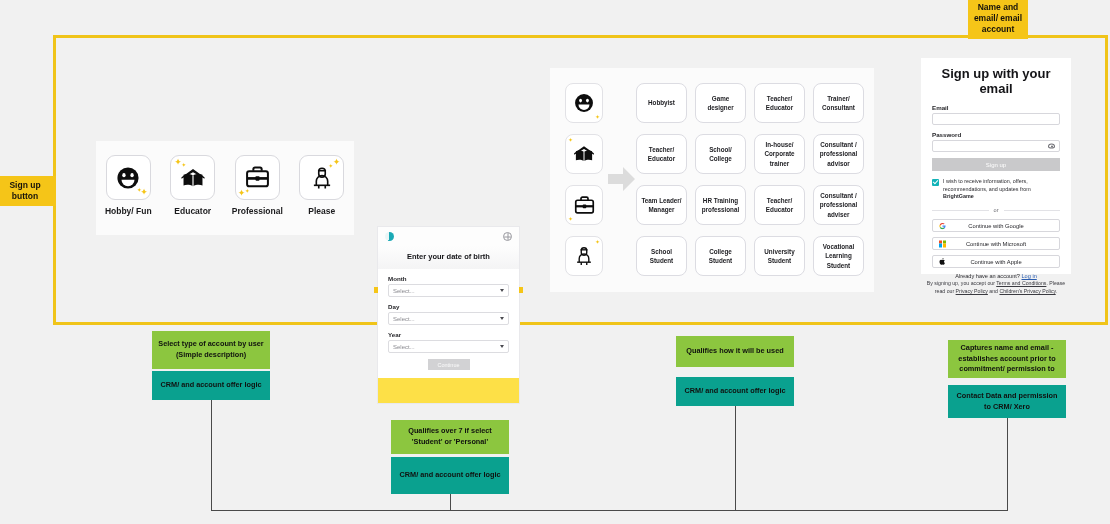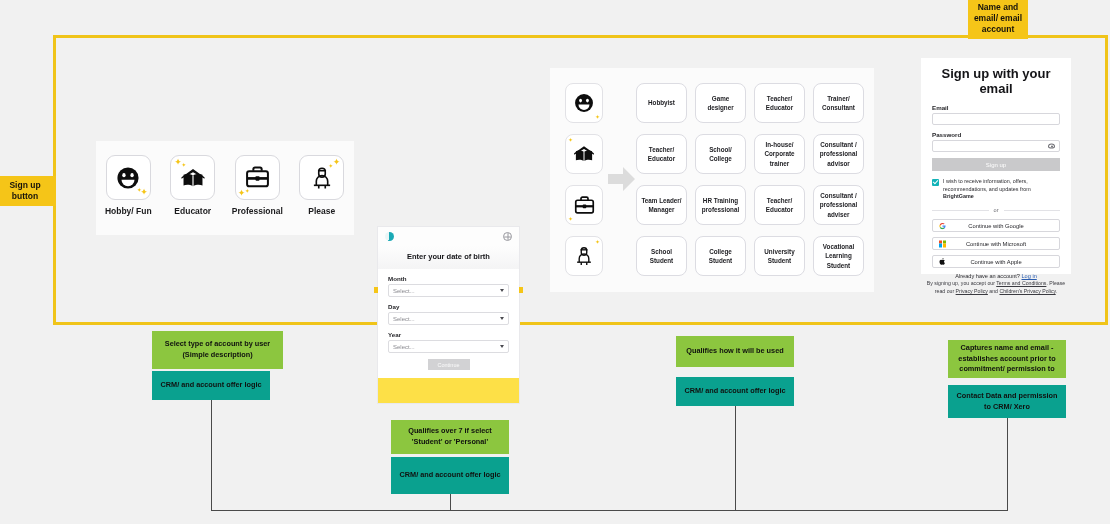--- a/index.html
+++ b/index.html
@@ -555,21 +555,21 @@
         <span>Already have an account?</span>
         <a href="#">Log in</a>
       </div>
     </div>
 
     <div class="su-legal">
       <span>By signing up, you accept our </span><u>Terms and Conditions</u><span>. Please read our </span><u>Privacy Policy</u><span> and </span><u>Children's Privacy Policy</u><span>.</span>
     </div>
   </div>
 
-  <div class="note green" style="left:152px; top:331px; width:131px; height:38px;">Select type of account by user (Simple description)</div>
+  <div class="note green" style="left:152px; top:331px; width:118px; height:38px;">Select type of account by user (Simple description)</div>
   <div class="note teal" style="left:152px; top:371px; width:118px; height:29px;">CRM/ and account offer logic</div>
 
   <div class="note green" style="left:391px; top:420px; width:118px; height:34px;">Qualifies over 7 if select 'Student' or 'Personal'</div>
   <div class="note teal" style="left:391px; top:457px; width:118px; height:37px;">CRM/ and account offer logic</div>
 
   <div class="note green" style="left:676px; top:336px; width:118px; height:31px;">Qualifies how it will be used</div>
   <div class="note teal" style="left:676px; top:377px; width:118px; height:29px;">CRM/ and account offer logic</div>
 
   <div class="note teal" style="left:948px; top:385px; width:118px; height:33px;">Contact Data and permission to CRM/ Xero</div>
   <div class="note green" style="left:948px; top:340px; width:118px; height:38px;">Captures name and email - establishes account prior to commitment/ permission to</div>

